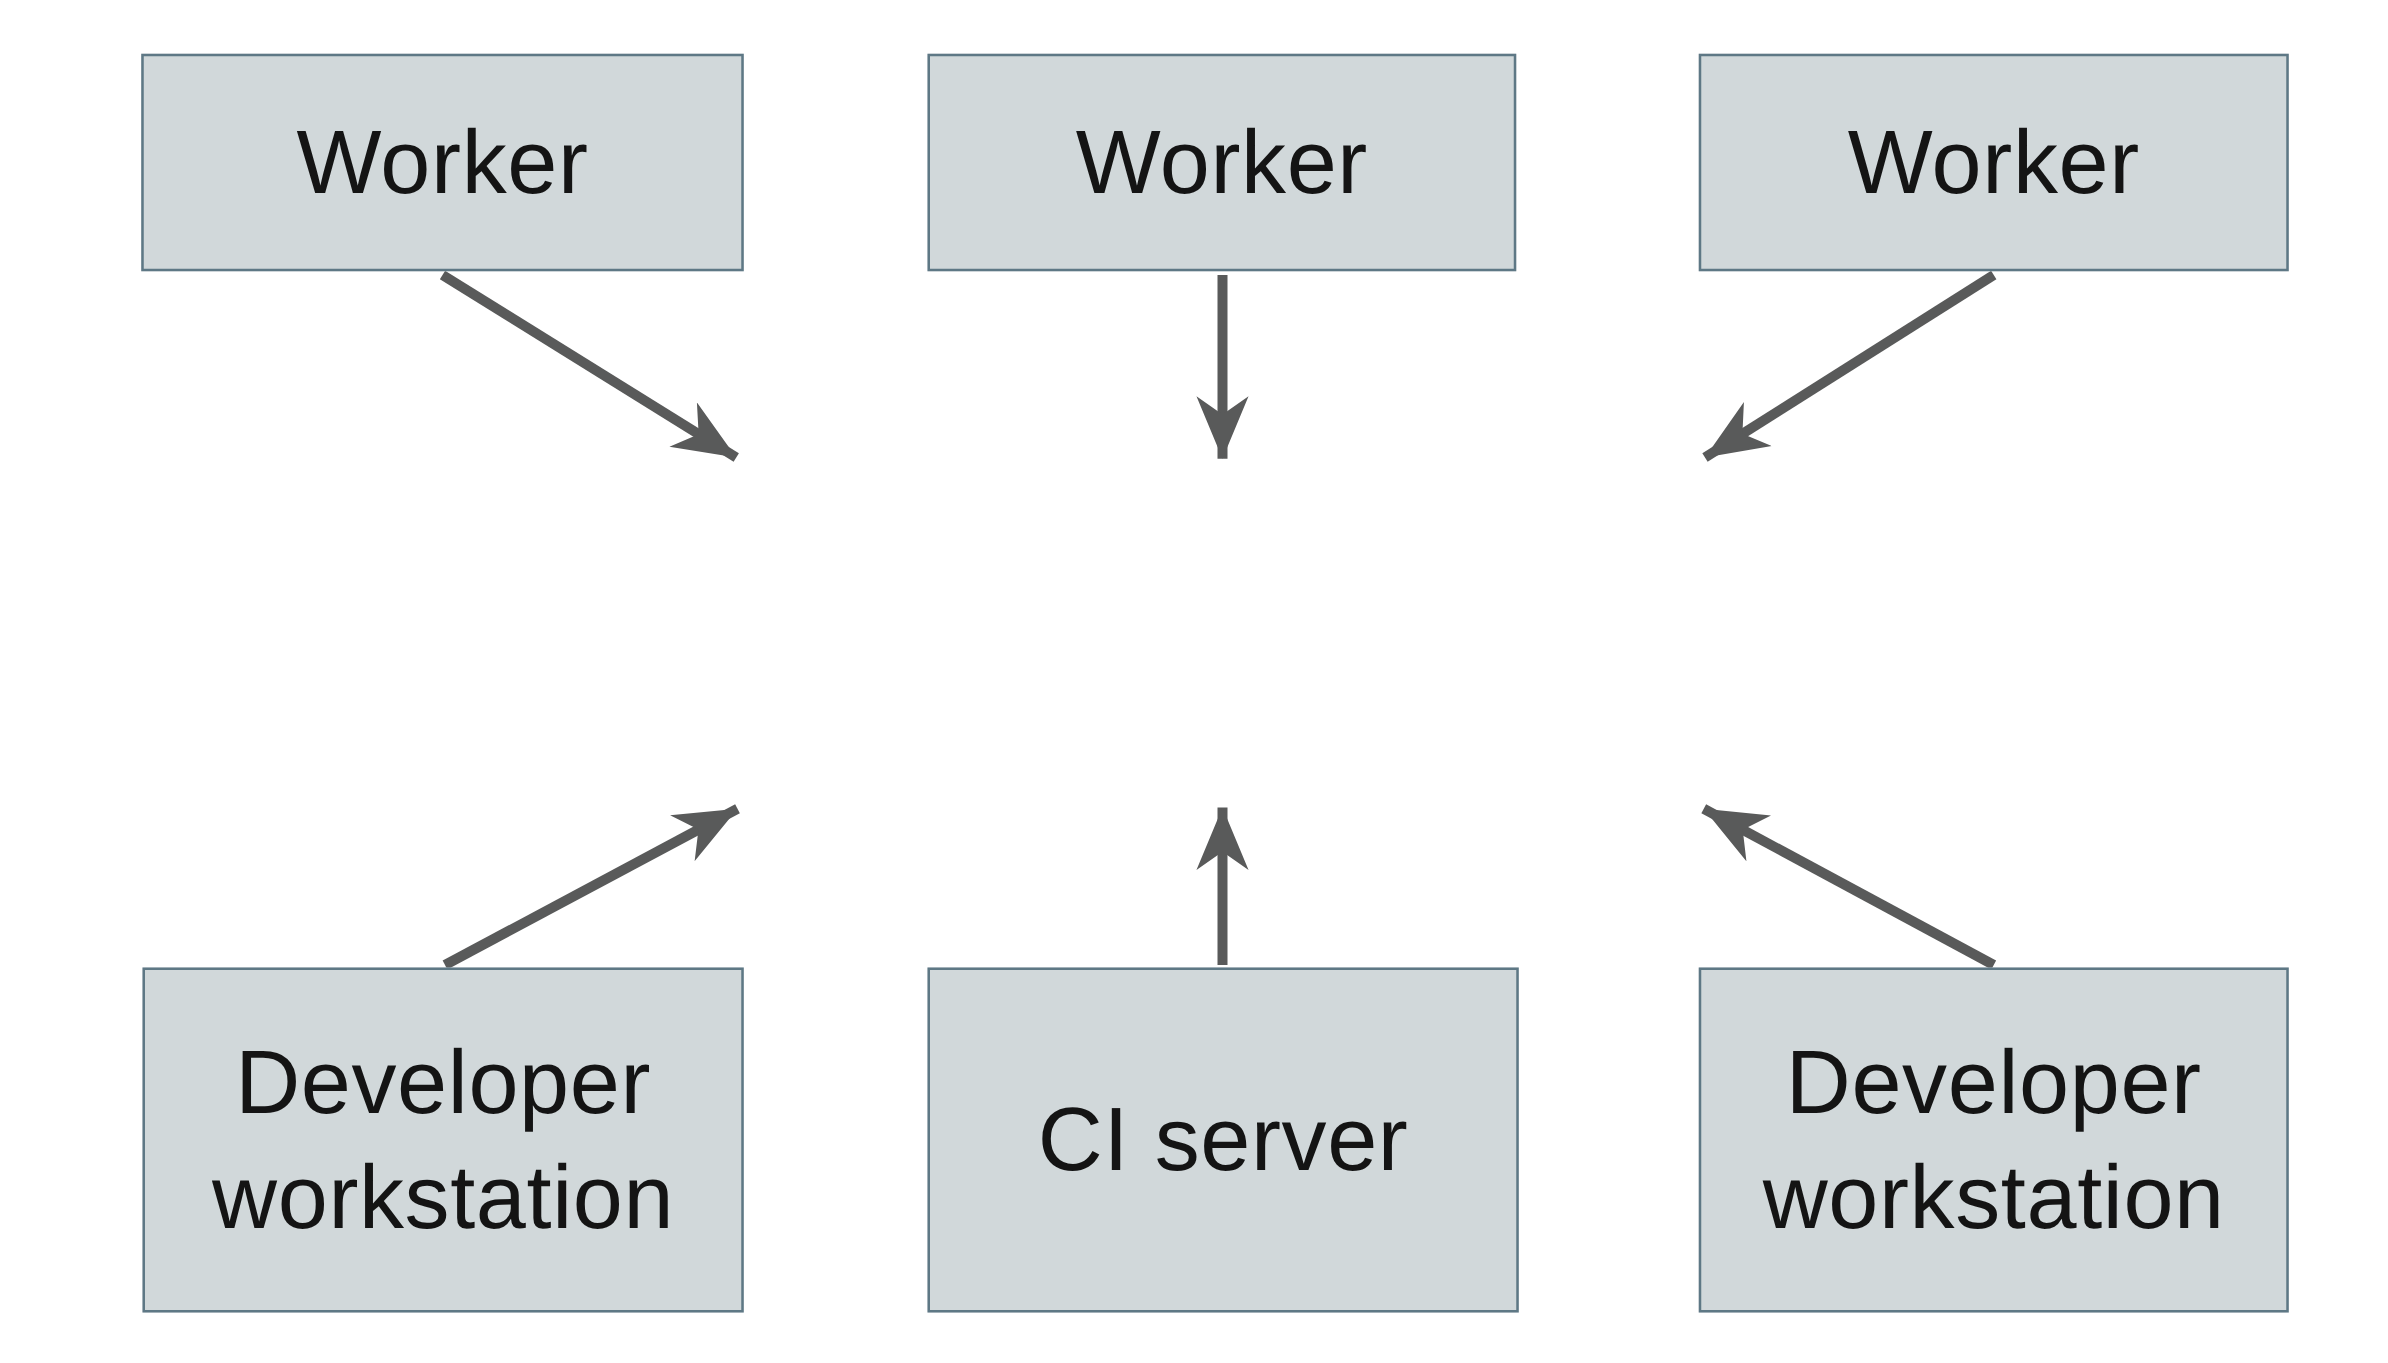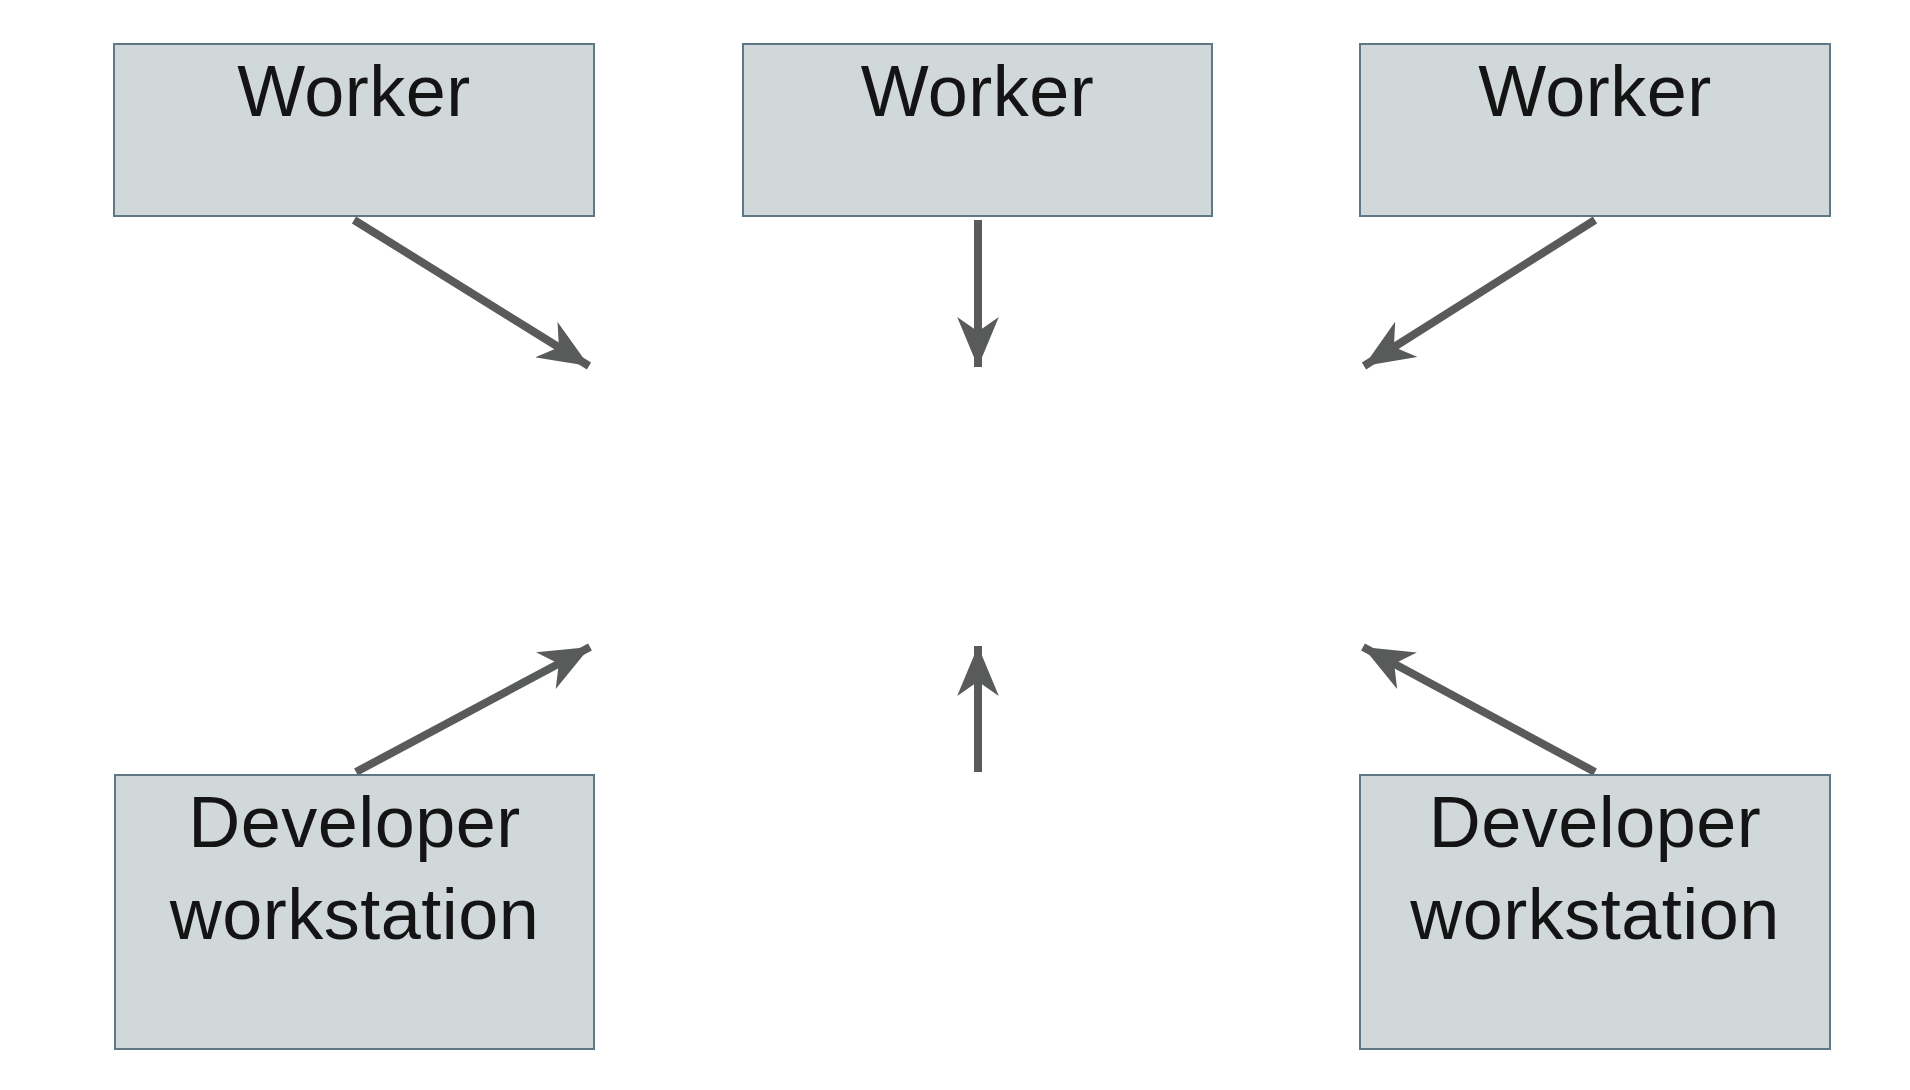--- a/index.html
+++ b/index.html
@@ -35,21 +35,21 @@
   }
   .arrowhead-shape {
     fill: var(--arrow-color);
     stroke: none;
   }
   .node {
     position: absolute;
     background: var(--node-fill);
     border: 2px solid var(--node-border);
     display: flex;
-    align-items: flex-start;
+    align-items: center;
     justify-content: center;
     text-align: center;
   }
   .node-label {
     color: var(--text-color);
     font-size: 72px;
     line-height: 1.28;
     letter-spacing: 0.5px;
   }
   
@@ -90,18 +90,21 @@
 
   <div class="node node-worker-3">
     <span class="node-label">Worker</span>
   </div>
 
 
   <div class="node node-dev-left">
     <span class="node-label">Developer workstation</span>
   </div>
 
+  <div class="node node-ci-server">
+    <span class="node-label">CI server</span>
+  </div>
 
   <div class="node node-dev-right">
     <span class="node-label">Developer workstation</span>
   </div>
 
 </div>
 
 </body></html>

